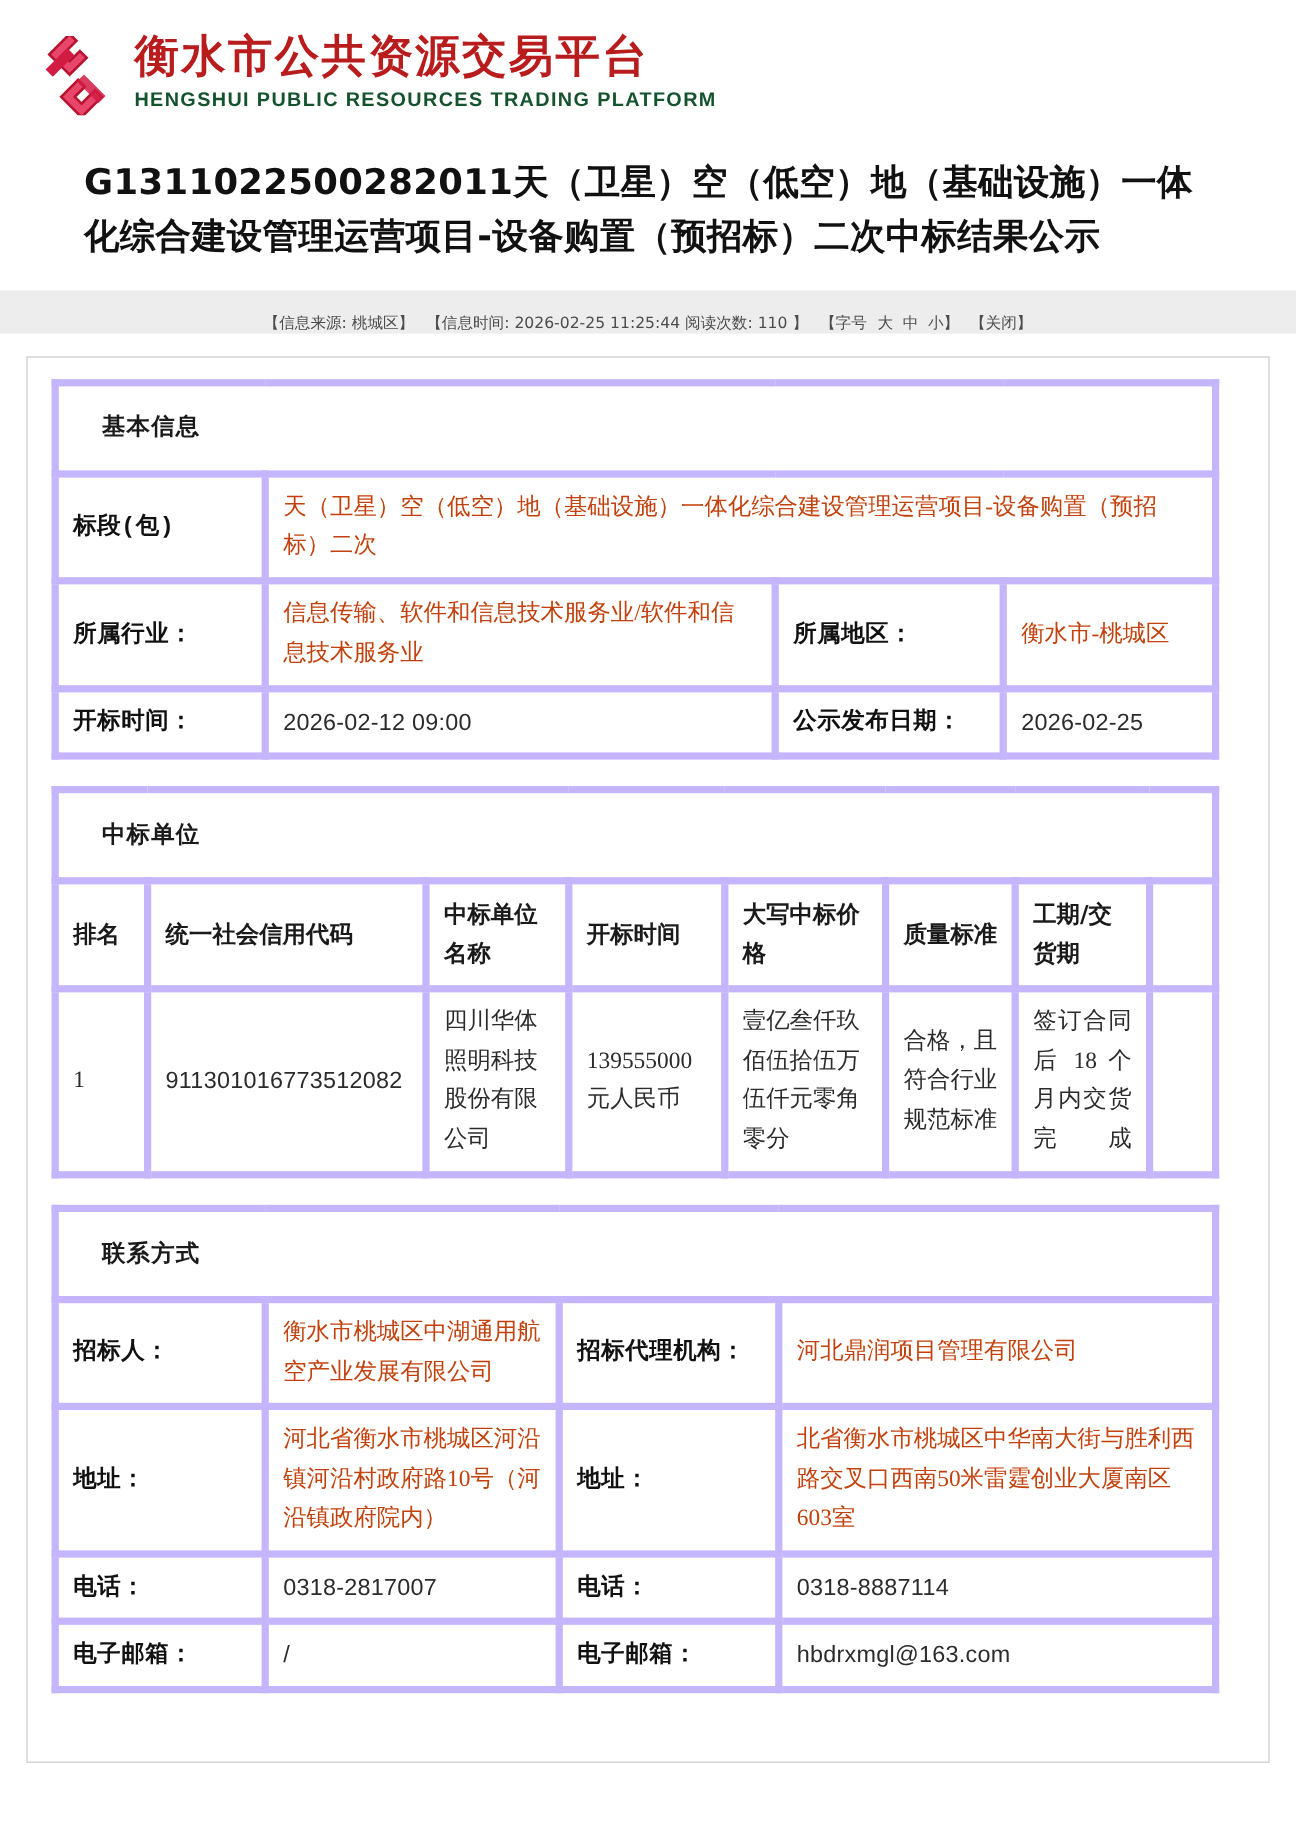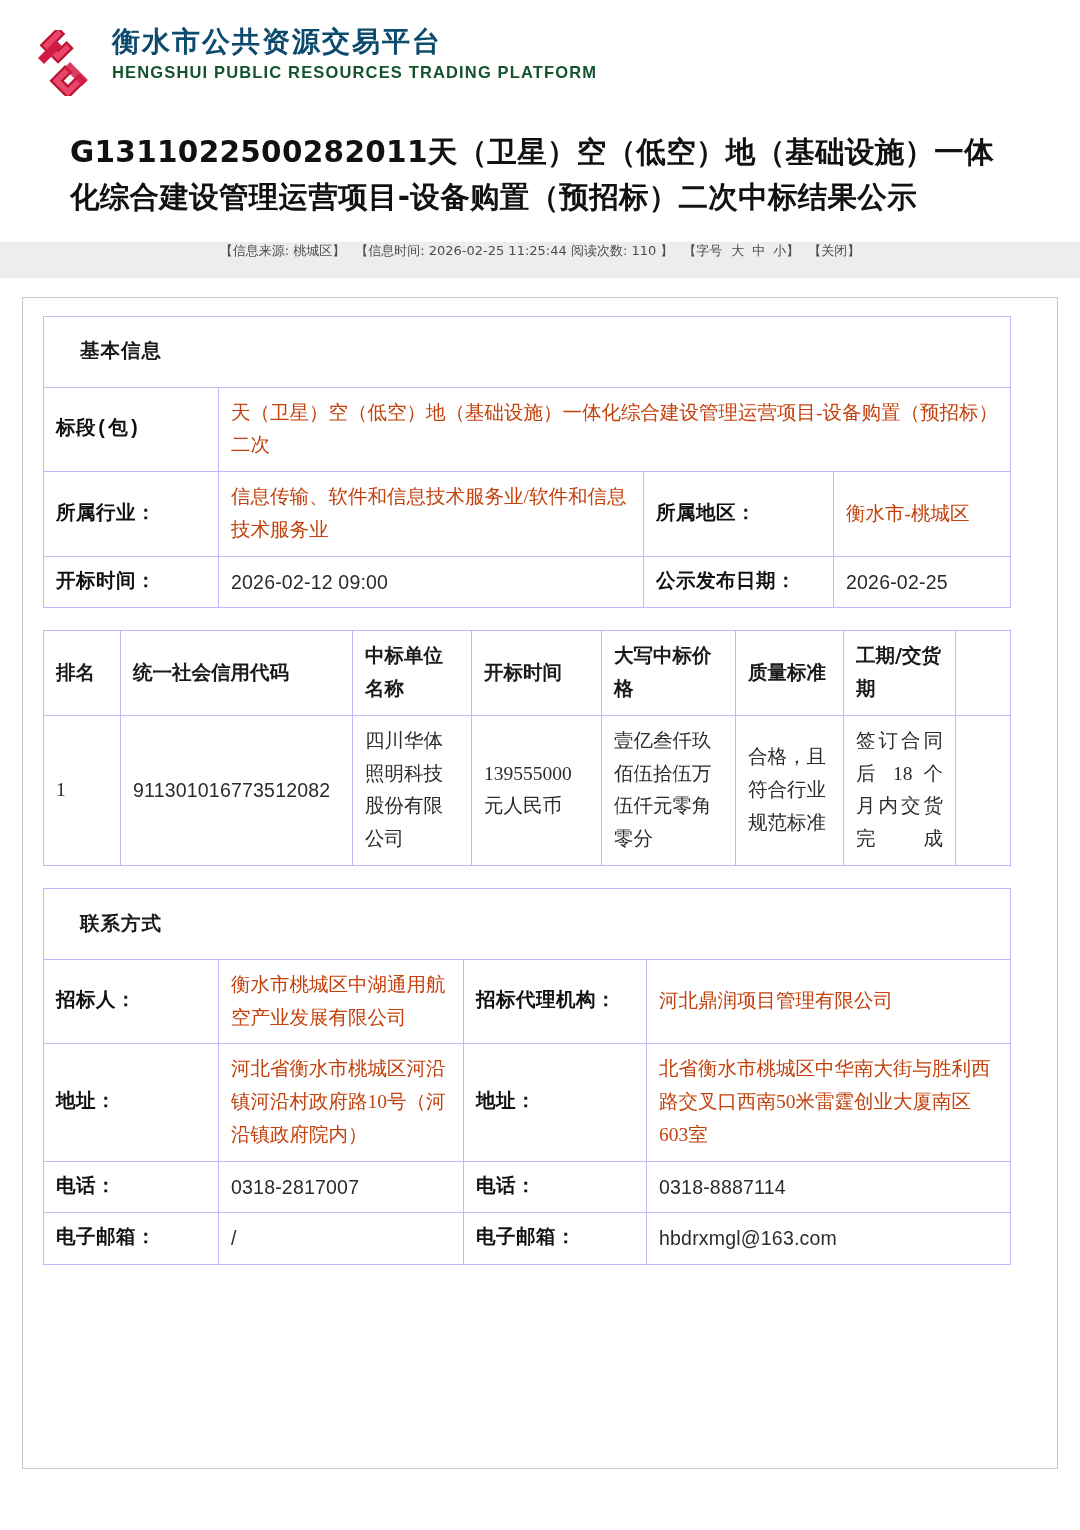--- a/index.html
+++ b/index.html
@@ -28,23 +28,23 @@
     margin-top: 4px;
   }
   .brand-text {
     margin-left: 16px;
     display: flex;
     flex-direction: column;
     justify-content: center;
   }
   .brand-cn {
     font-family: "DejaVu Sans", "Liberation Sans", sans-serif;
-    font-size: 28px;
-    font-weight: bold;
-    color: #0c4a6e;
+    font-size: 37px;
+    font-weight: bold;
+    color: #b91c1c;
     letter-spacing: 2px;
     line-height: 1.15;
     white-space: nowrap;
   }
   .brand-en {
     font-family: "Liberation Sans", "DejaVu Sans", sans-serif;
     font-size: 16.5px;
     font-weight: bold;
     color: #14532d;
     letter-spacing: 1.15px;
@@ -63,21 +63,21 @@
     color: #111111;
     letter-spacing: 0.3px;
   }
 
   
   .meta-bar {
     margin-top: 22px;
     background: #ededed;
     height: 36px;
     display: flex;
-    align-items: flex-start;
+    align-items: flex-end;
     justify-content: center;
     font-family: "DejaVu Sans", "Liberation Sans", sans-serif;
     font-size: 13px;
     color: #4c4c4c;
     white-space: nowrap;
   }
   .meta-bar .seg { margin: 0 5px; }
   .meta-bar .zoom-opt { margin: 0 4px; cursor: pointer; }
   .meta-bar .meta-link { cursor: pointer; }
 
@@ -91,21 +91,21 @@
   }
 
   
   table.doc-table {
     width: 967px;
     border-collapse: collapse;
     table-layout: fixed;
     margin-bottom: 22px;
   }
   table.doc-table td {
-    border: 1px solid #c4b5fd;
+    border: 6px solid #c4b5fd;
     padding: 9px 12px;
     vertical-align: middle;
     font-size: 19.5px;
     line-height: 1.68;
     word-wrap: break-word;
   }
   .sec-head {
     font-family: "DejaVu Sans", "Liberation Sans", sans-serif;
     font-size: 22.5px;
     font-weight: bold;
@@ -222,20 +222,23 @@
         <col style="width:232px">
         <col style="width:119px">
       <col style="width:130px">
         <col style="width:134px">
         <col style="width:108px">
       <col style="width:112px">
         <col style="width:55px">
     </colgroup>
     <tbody>
       <tr>
+        <td class="sec-head" colspan="8">中标单位</td>
+      </tr>
+      <tr>
         <td class="hdr-cell">排名</td>
         <td class="hdr-cell">统一社会信用代码</td>
         <td class="hdr-cell">中标单位名称</td>
         <td class="hdr-cell">开标时间</td>
         <td class="hdr-cell">大写中标价格</td>
         <td class="hdr-cell">质量标准</td>
         <td class="hdr-cell">工期/交货期</td>
         <td class="hdr-cell"></td>
       </tr>
       <tr>

